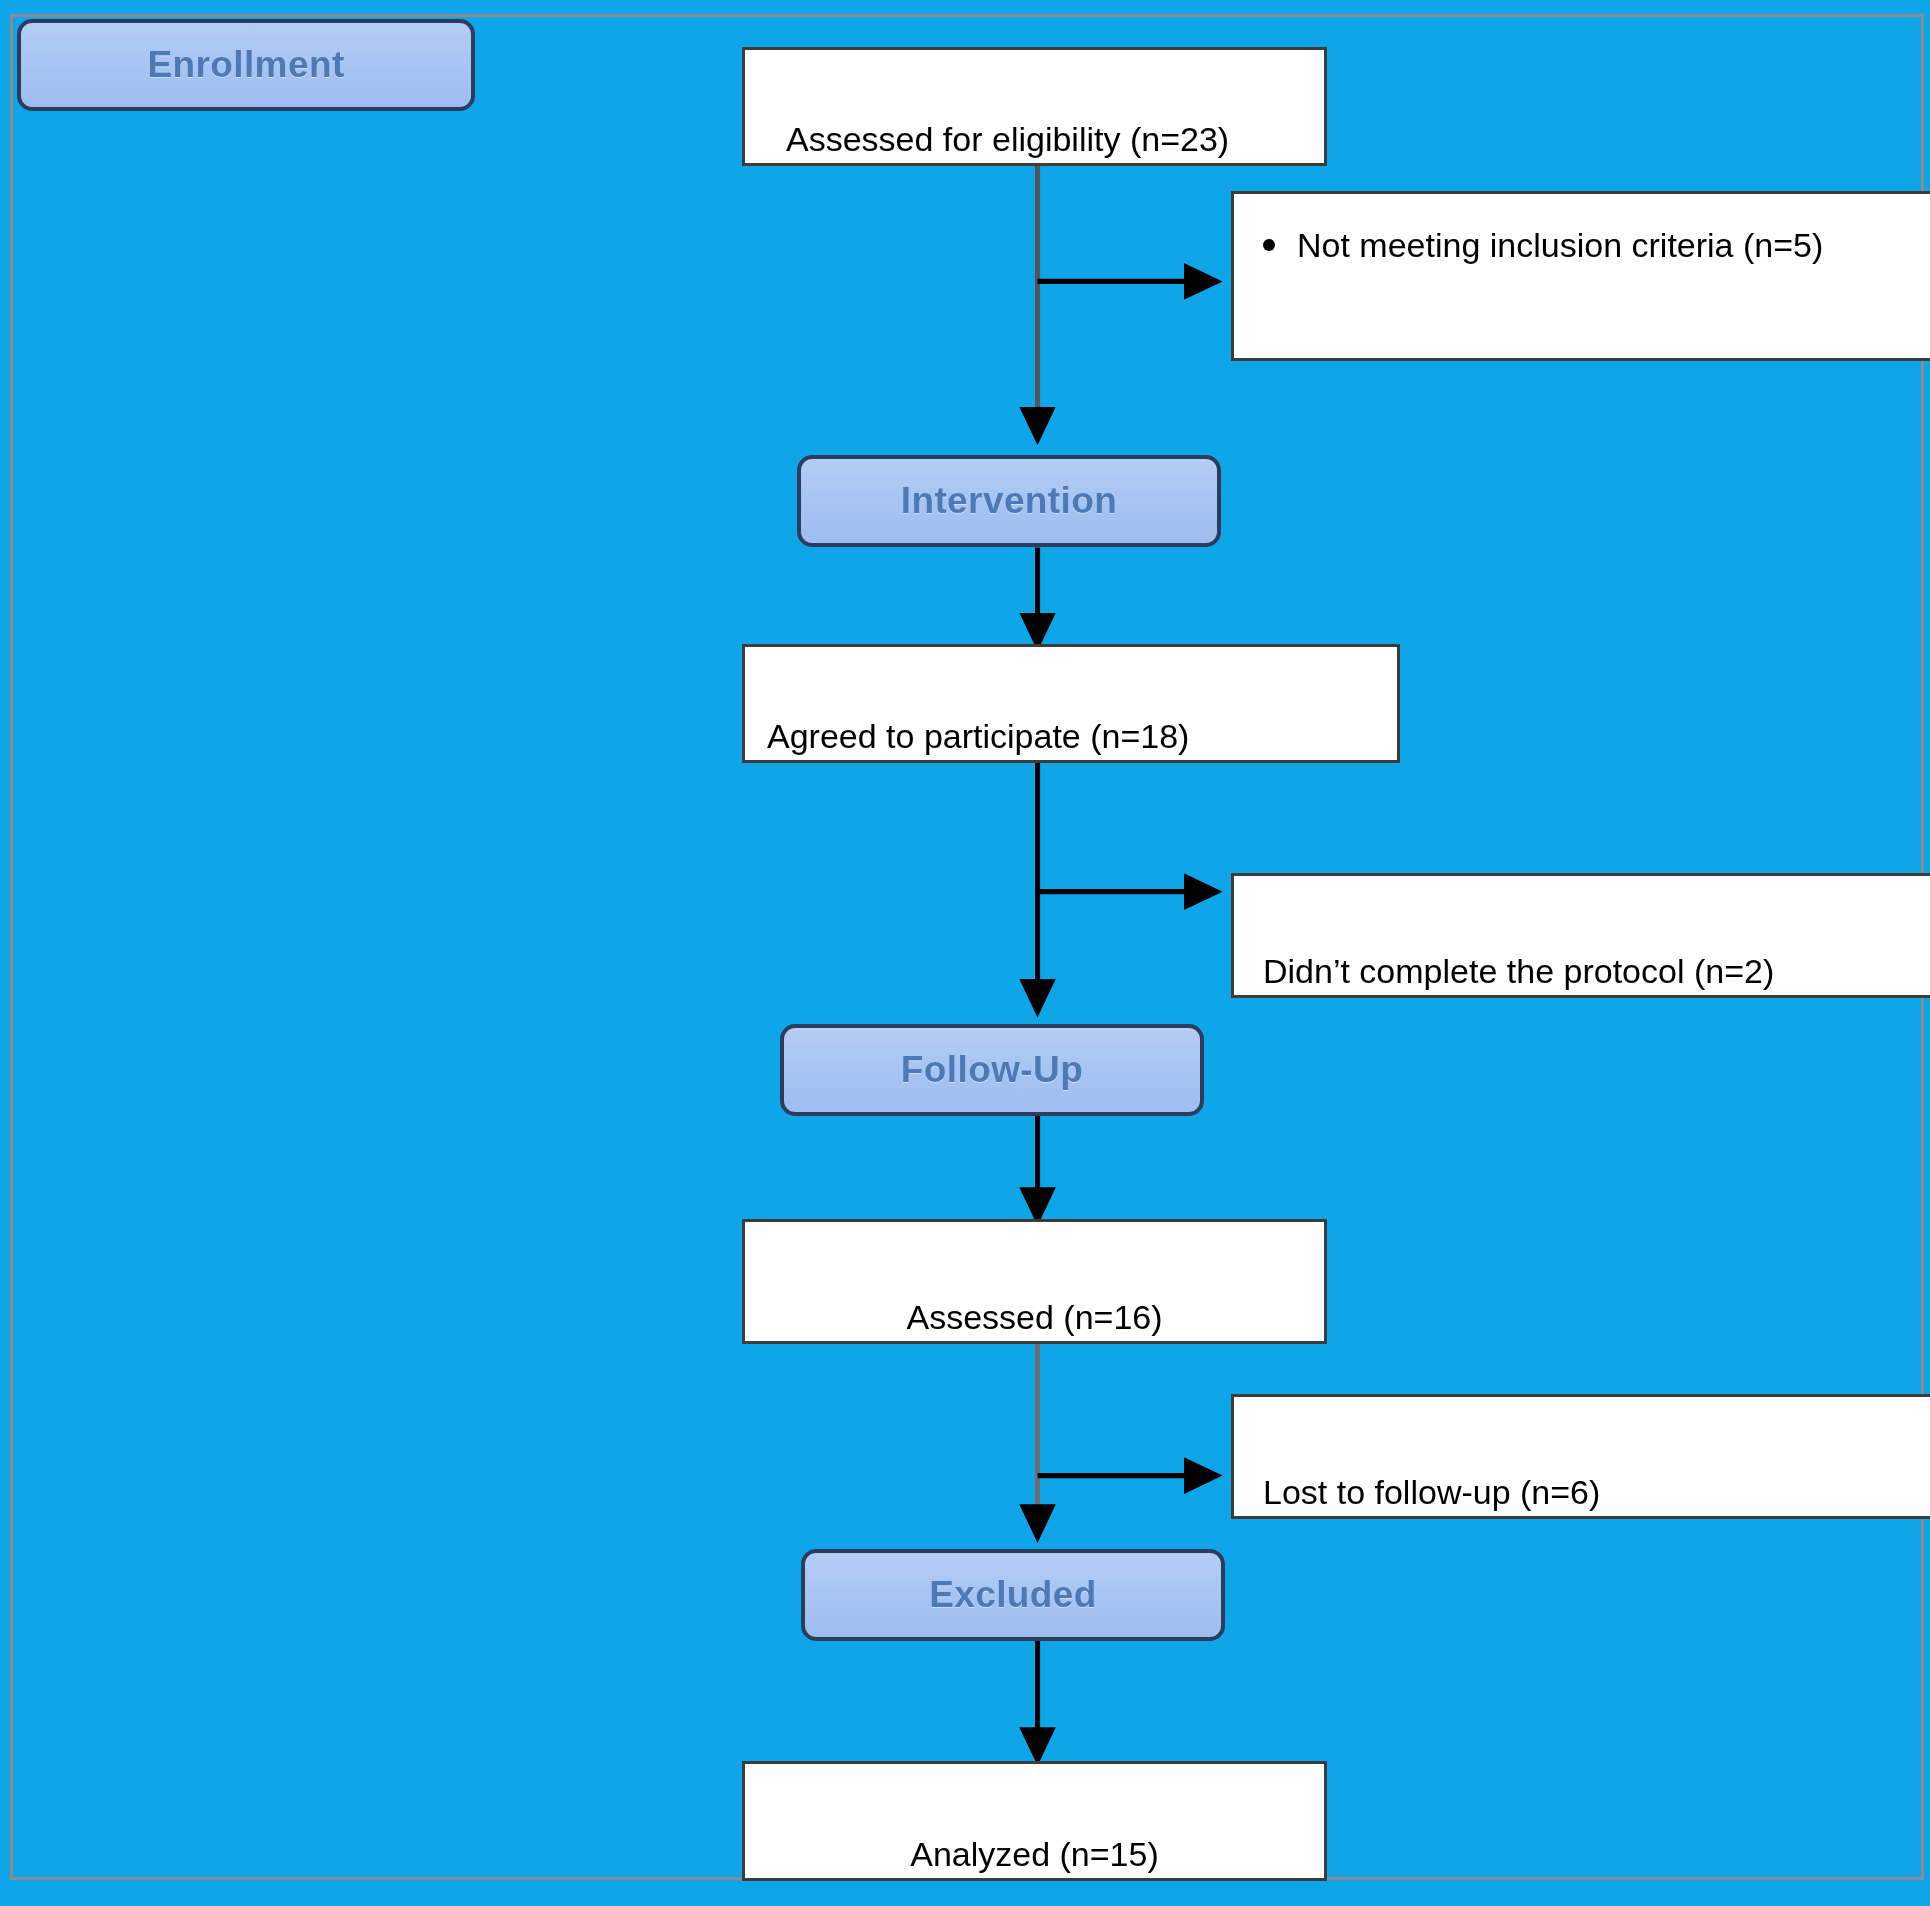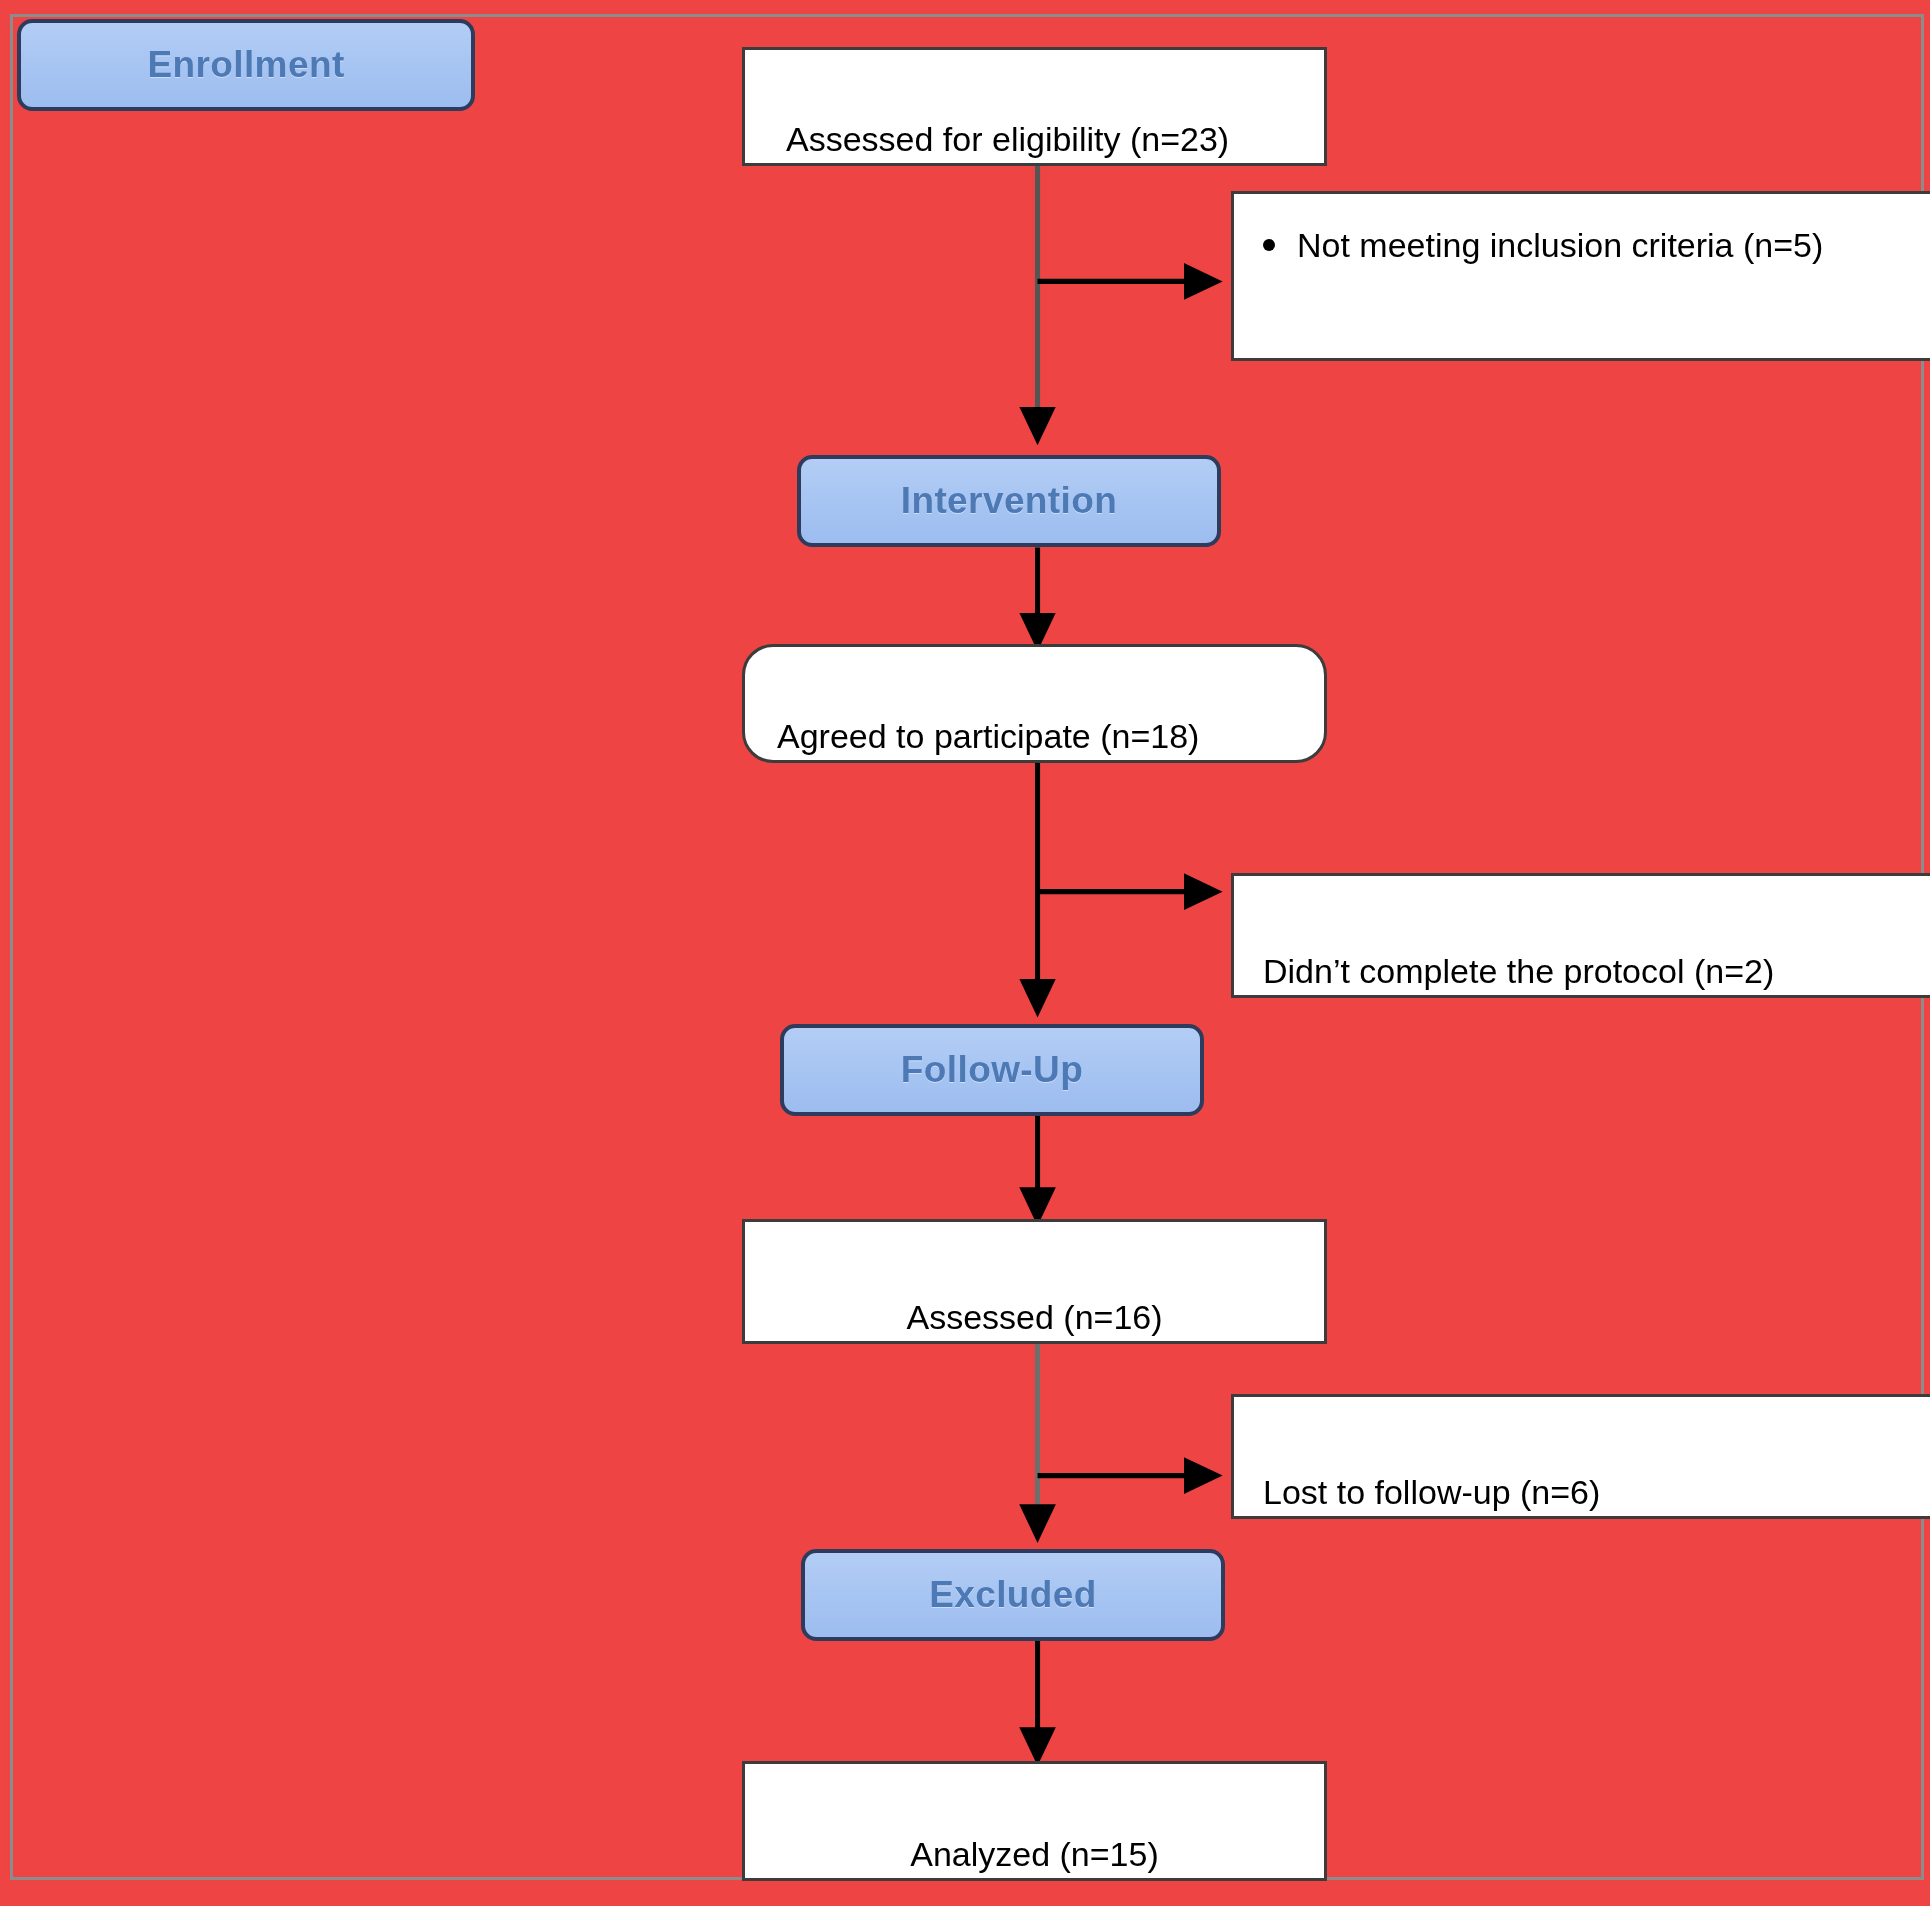--- a/index.html
+++ b/index.html
@@ -7,21 +7,21 @@
     padding: 0;
     background: #ffffff;
   }
   body {
     font-family: "Liberation Sans", sans-serif;
   }
   #canvas {
     position: relative;
     width: 1931px;
     height: 1907px;
-    background: #ef4444;
+    background: #0ea5e9;
     overflow: hidden;
   }
   
   .outer-frame {
     position: absolute;
     left: 10.2px;
     top: 13.6px;
     width: 1914px;
     height: 1866px;
     border: 3.4px solid #8c8c8c;
@@ -156,21 +156,21 @@
   </div>
 
   <div class="badge" style="left:801px; top:1549px; width:424px; height:92px;">
     <span>Excluded</span>
   </div>
 
   <div class="box left-text" style="left:742px; top:47px; width:585px; height:119px; padding-left:41px;">
     <span>Assessed for eligibility (n=23)</span>
   </div>
 
-  <div class="box left-text" style="left:742px; top:644px; width:585px; height:119px; padding-left:32px;border-radius:31px;">
+  <div class="box left-text" style="left:742px; top:644px; width:658px; height:119px; padding-left:22px;">
     <span>Agreed to participate (n=18)</span>
   </div>
 
   <div class="box center-text" style="left:742px; top:1219px; width:585px; height:125px;">
     <span>Assessed (n=16)</span>
   </div>
 
   <div class="box center-text" style="left:742px; top:1761px; width:585px; height:120px;">
     <span>Analyzed (n=15)</span>
   </div>

